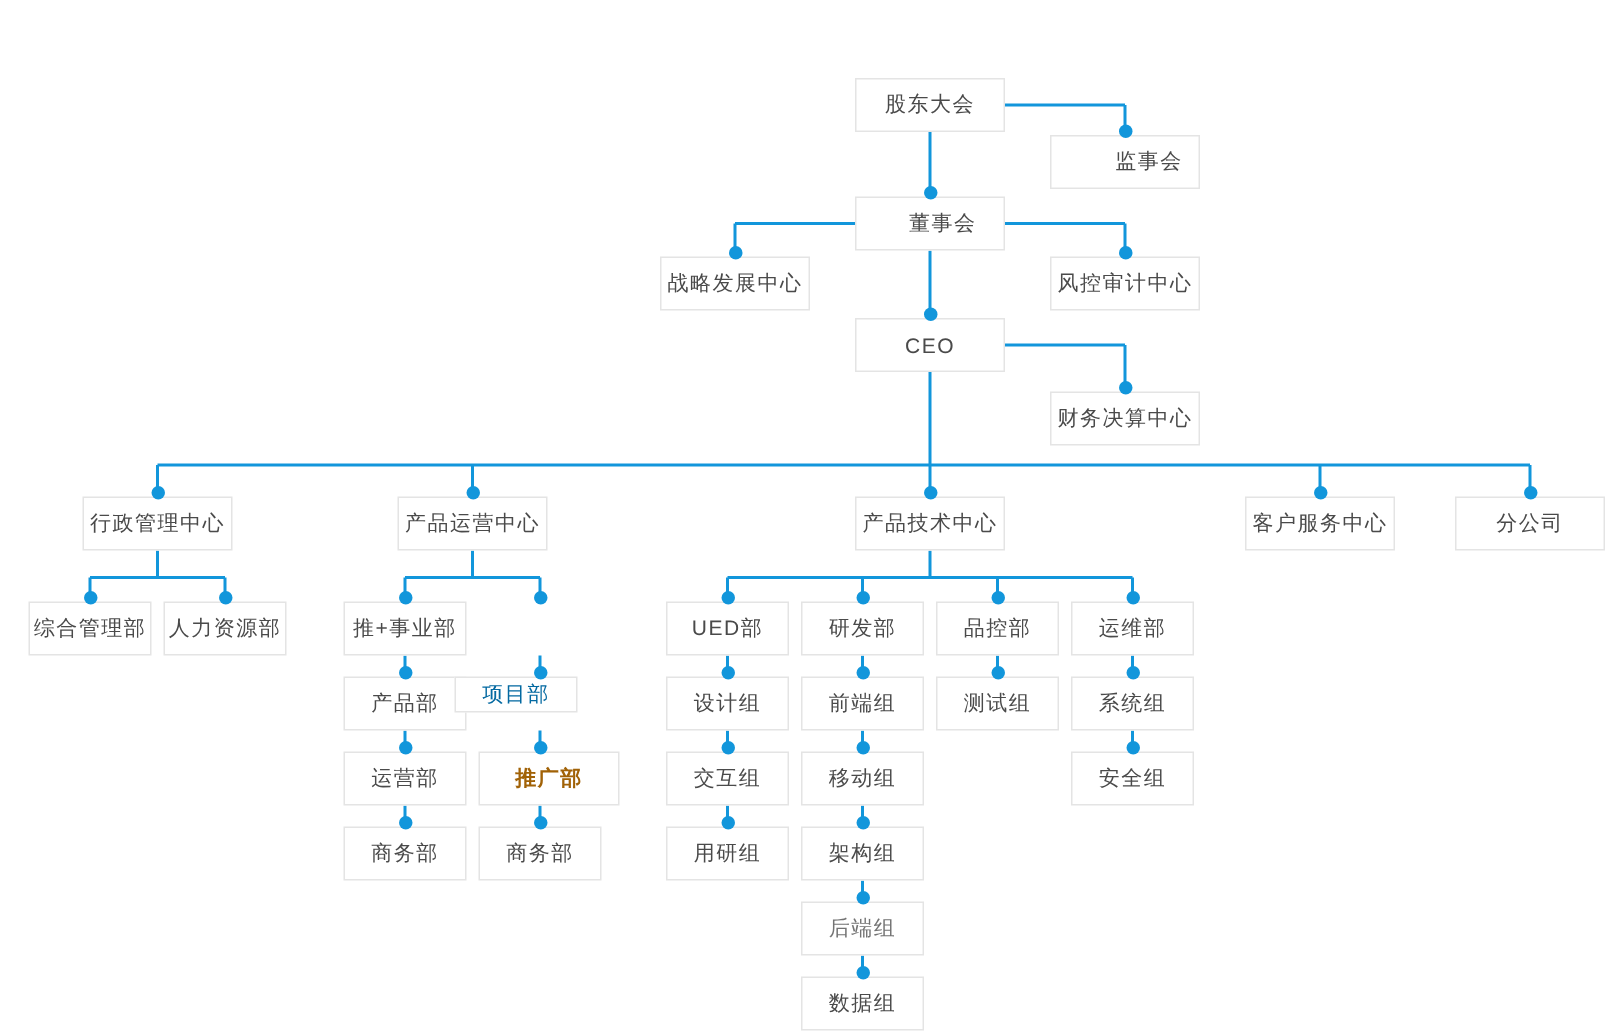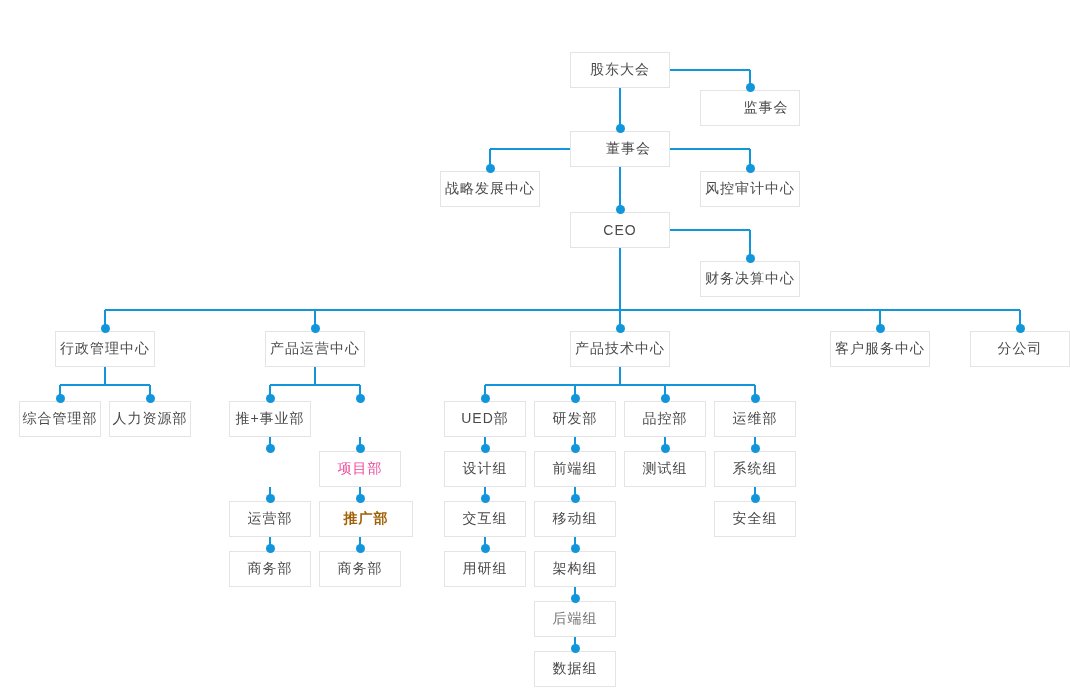--- a/index.html
+++ b/index.html
@@ -143,23 +143,24 @@
     <div class="node" style="left: 570px; top: 331px; width: 100px; height: 36px; background: rgb(255, 255, 255); border-color: rgb(228, 228, 228); color: rgb(74, 74, 74);">产品技术中心</div>
     <div class="node" style="left: 830px; top: 331px; width: 100px; height: 36px; background: rgb(255, 255, 255); border-color: rgb(228, 228, 228); color: rgb(74, 74, 74);">客户服务中心</div>
     <div class="node" style="left: 970px; top: 331px; width: 100px; height: 36px; background: rgb(255, 255, 255); border-color: rgb(228, 228, 228); color: rgb(74, 74, 74);">分公司</div>
     <div class="node" style="left: 19px; top: 401px; width: 82px; height: 36px; background: rgb(255, 255, 255); border-color: rgb(228, 228, 228); color: rgb(74, 74, 74);">综合管理部</div>
     <div class="node" style="left: 109px; top: 401px; width: 82px; height: 36px; background: rgb(255, 255, 255); border-color: rgb(228, 228, 228); color: rgb(74, 74, 74);">人力资源部</div>
     <div class="node" style="left: 229px; top: 401px; width: 82px; height: 36px; background: rgb(255, 255, 255); border-color: rgb(228, 228, 228); color: rgb(74, 74, 74);">推+事业部</div>
     <div class="node" style="left: 444px; top: 401px; width: 82px; height: 36px; background: rgb(255, 255, 255); border-color: rgb(228, 228, 228); color: rgb(74, 74, 74);">UED部</div>
     <div class="node" style="left: 534px; top: 401px; width: 82px; height: 36px; background: rgb(255, 255, 255); border-color: rgb(228, 228, 228); color: rgb(74, 74, 74);">研发部</div>
     <div class="node" style="left: 624px; top: 401px; width: 82px; height: 36px; background: rgb(255, 255, 255); border-color: rgb(228, 228, 228); color: rgb(74, 74, 74);">品控部</div>
     <div class="node" style="left: 714px; top: 401px; width: 82px; height: 36px; background: rgb(255, 255, 255); border-color: rgb(228, 228, 228); color: rgb(74, 74, 74);">运维部</div>
+    <div class="node" style="left: 229px; top: 451px; width: 82px; height: 36px; background: rgb(255, 255, 255); border-color: rgb(228, 228, 228); color: rgb(74, 74, 74);">产品部</div>
     <div class="node" style="left: 229px; top: 501px; width: 82px; height: 36px; background: rgb(255, 255, 255); border-color: rgb(228, 228, 228); color: rgb(74, 74, 74);">运营部</div>
     <div class="node" style="left: 229px; top: 551px; width: 82px; height: 36px; background: rgb(255, 255, 255); border-color: rgb(228, 228, 228); color: rgb(74, 74, 74);">商务部</div>
-    <div class="node" style="left: 319px; top: 451px; width: 82px; height: 36px; background: rgb(255, 255, 255); border-color: rgb(228, 228, 228); color: #ec4899;">项目部</div>
+    <div class="node" style="left: 303px; top: 451px; width: 82px; height: 24px; background: rgb(255, 255, 255); border-color: rgb(228, 228, 228); color: #0369a1;">项目部</div>
     <div class="node" style="left: 319px; top: 501px; width: 94px; height: 36px; background: rgb(255, 255, 255); border-color: rgb(228, 228, 228); color: #a16207; font-weight: bold;">推广部</div>
     <div class="node" style="left: 319px; top: 551px; width: 82px; height: 36px; background: rgb(255, 255, 255); border-color: rgb(228, 228, 228); color: rgb(74, 74, 74);">商务部</div>
     <div class="node" style="left: 444px; top: 451px; width: 82px; height: 36px; background: rgb(255, 255, 255); border-color: rgb(228, 228, 228); color: rgb(74, 74, 74);">设计组</div>
     <div class="node" style="left: 444px; top: 501px; width: 82px; height: 36px; background: rgb(255, 255, 255); border-color: rgb(228, 228, 228); color: rgb(74, 74, 74);">交互组</div>
     <div class="node" style="left: 444px; top: 551px; width: 82px; height: 36px; background: rgb(255, 255, 255); border-color: rgb(228, 228, 228); color: rgb(74, 74, 74);">用研组</div>
     <div class="node" style="left: 534px; top: 451px; width: 82px; height: 36px; background: rgb(255, 255, 255); border-color: rgb(228, 228, 228); color: rgb(74, 74, 74);">前端组</div>
     <div class="node" style="left: 534px; top: 501px; width: 82px; height: 36px; background: rgb(255, 255, 255); border-color: rgb(228, 228, 228); color: rgb(74, 74, 74);">移动组</div>
     <div class="node" style="left: 534px; top: 551px; width: 82px; height: 36px; background: rgb(255, 255, 255); border-color: rgb(228, 228, 228); color: rgb(74, 74, 74);">架构组</div>
     <div class="node" style="left: 534px; top: 601px; width: 82px; height: 36px; background: rgb(255, 255, 255); border-color: rgb(228, 228, 228); color: #737373;">后端组</div>
     <div class="node" style="left: 534px; top: 651px; width: 82px; height: 36px; background: rgb(255, 255, 255); border-color: rgb(228, 228, 228); color: rgb(74, 74, 74);">数据组</div>

